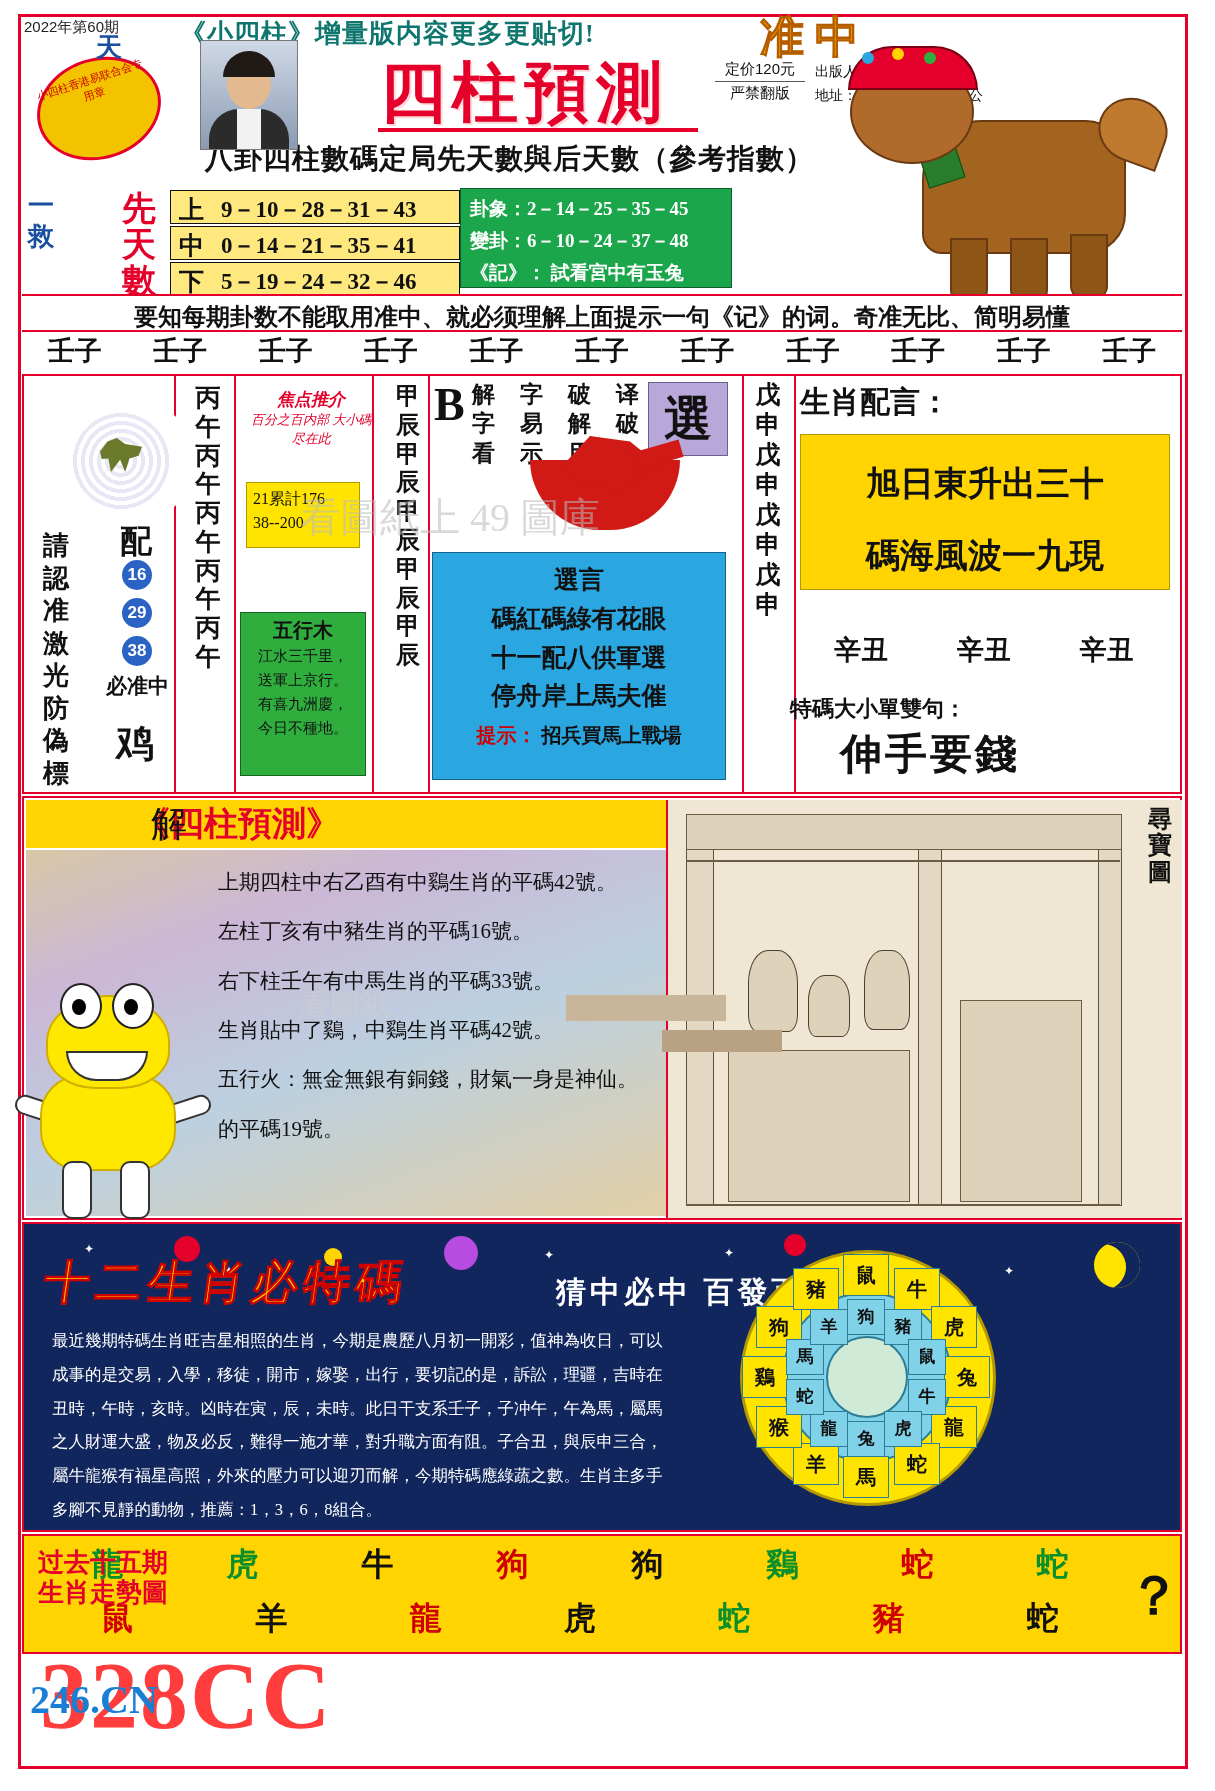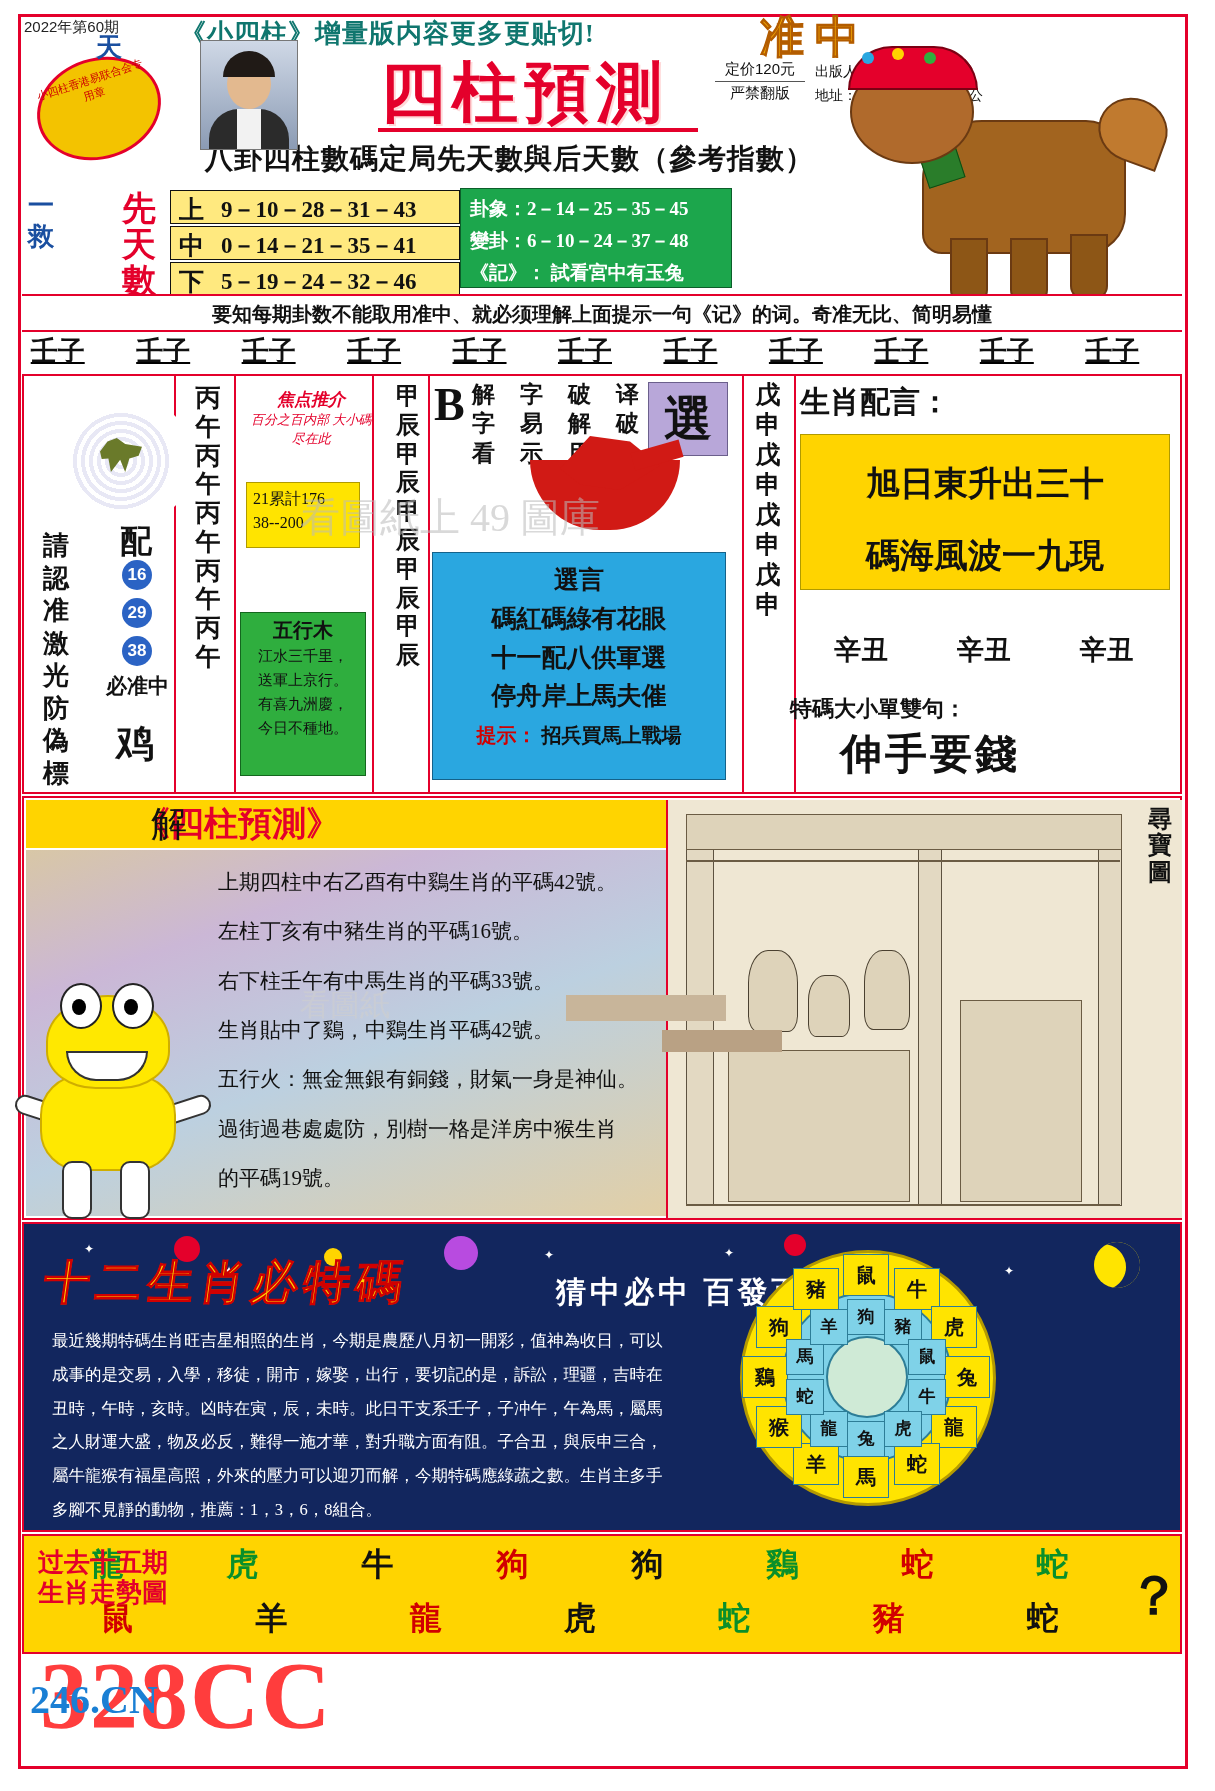--- a/index.html
+++ b/index.html
@@ -42,24 +42,24 @@
 
   
   .numpanel{position:absolute;left:22px;top:178px;width:1160px;height:112px;}
   .lbl{position:absolute;font-size:34px;font-weight:bold;color:#e4002b;font-family:"Liberation Serif",serif;}
   .rowbox{position:absolute;width:288px;height:32px;border:1px solid #111;background:#ffe97f;}
   .rowbox .pfx{position:absolute;left:8px;top:2px;font-size:25px;font-weight:bold;color:#111;font-family:"Liberation Serif",serif;}
   .rowbox .nums{position:absolute;left:50px;top:3px;font-size:23px;font-weight:bold;color:#111;font-family:"Liberation Serif",serif;letter-spacing:0px;}
   .greenbox{position:absolute;left:460px;top:188px;width:270px;height:98px;background:#1ca64c;border:1px solid #0c5e2a;}
   .gx{position:absolute;left:470px;font-size:19px;color:#fff;font-weight:bold;font-family:"Liberation Serif",serif;}
   .noteband{position:absolute;left:22px;top:294px;width:1160px;height:34px;background:#ffffff;border-top:2px solid #e4002b;border-bottom:2px solid #e4002b;}
-  .noteband span{display:block;text-align:center;font-size:20px;color:#111;font-weight:bold;padding-top:5px;font-family:"Liberation Serif",serif;}
-
-  
-  .ganzhi{position:absolute;left:5px;top:330px;width:1160px;height:42px;display:flex;text-decoration:underline;}
+  .noteband span{display:block;text-align:center;font-size:24px;color:#111;font-weight:bold;padding-top:5px;font-family:"Liberation Serif",serif;}
+
+  
+  .ganzhi{position:absolute;left:22px;top:330px;width:1160px;height:42px;display:flex;}
   .ganzhi div{flex:1;text-align:center;font-size:27px;font-weight:bold;color:#111;font-family:"Liberation Serif",serif;line-height:42px;}
 
   
   .mid{position:absolute;left:22px;top:374px;width:1160px;height:420px;border:2px solid #e4002b;box-sizing:border-box;}
   .vline{position:absolute;top:0;width:2px;height:416px;background:#e4002b;}
 
   .spiral{position:absolute;left:46px;top:396px;width:150px;height:130px;border-radius:50%;background:radial-gradient(circle, #ffffff 0 4px, #e8e8f5 4px 8px, #ffffff 8px 12px, #e8e8f5 12px 16px,#ffffff 16px 20px,#e8e8f5 20px 24px,#ffffff 24px 28px,#e8e8f5 28px 32px,#ffffff 32px 36px,#e8e8f5 36px 40px,#ffffff 40px 44px,#e8e8f5 44px 48px,#ffffff 48px 60px);}
   .spiral .horse{position:absolute;left:54px;top:42px;width:42px;height:34px;background:#6a7a2a;clip-path:polygon(0% 40%,18% 10%,40% 0%,60% 18%,100% 26%,92% 52%,70% 60%,60% 100%,48% 64%,26% 100%,20% 60%,4% 62%);}
   .leftcol{position:absolute;left:36px;top:530px;width:40px;font-size:26px;font-weight:bold;color:#111;font-family:"Liberation Serif",serif;line-height:1.25;text-align:center;}
   .pei{position:absolute;left:120px;top:520px;font-size:32px;font-weight:bold;color:#111;font-family:"Liberation Serif",serif;}
@@ -398,21 +398,20 @@
   <div class="jiehdr">
     <span>《四柱預測》</span>
     <i class="j" style="font-style:normal;">解</i>
   </div>
   <div class="jietext">
     <div>上期四柱中右乙酉有中鷄生肖的平碼42號。</div>
     <div>左柱丁亥有中豬生肖的平碼16號。</div>
     <div>右下柱壬午有中馬生肖的平碼33號。</div>
     <div>生肖貼中了鷄，中鷄生肖平碼42號。</div>
     <div>五行火：無金無銀有銅錢，財氣一身是神仙。</div>
-    <div>過街過巷處處防，別樹一格是洋房中猴生肖</div>
     <div>的平碼19號。</div>
   </div>
 
   <div class="frog">
     <div class="arm" style="left:-6px;top:126px;transform:rotate(18deg);"></div>
     <div class="arm" style="left:132px;top:126px;transform:rotate(-18deg);"></div>
     <div class="body"></div>
     <div class="leg" style="left:42px;top:186px;"></div>
     <div class="leg" style="left:100px;top:186px;"></div>
     <div class="head"></div>

